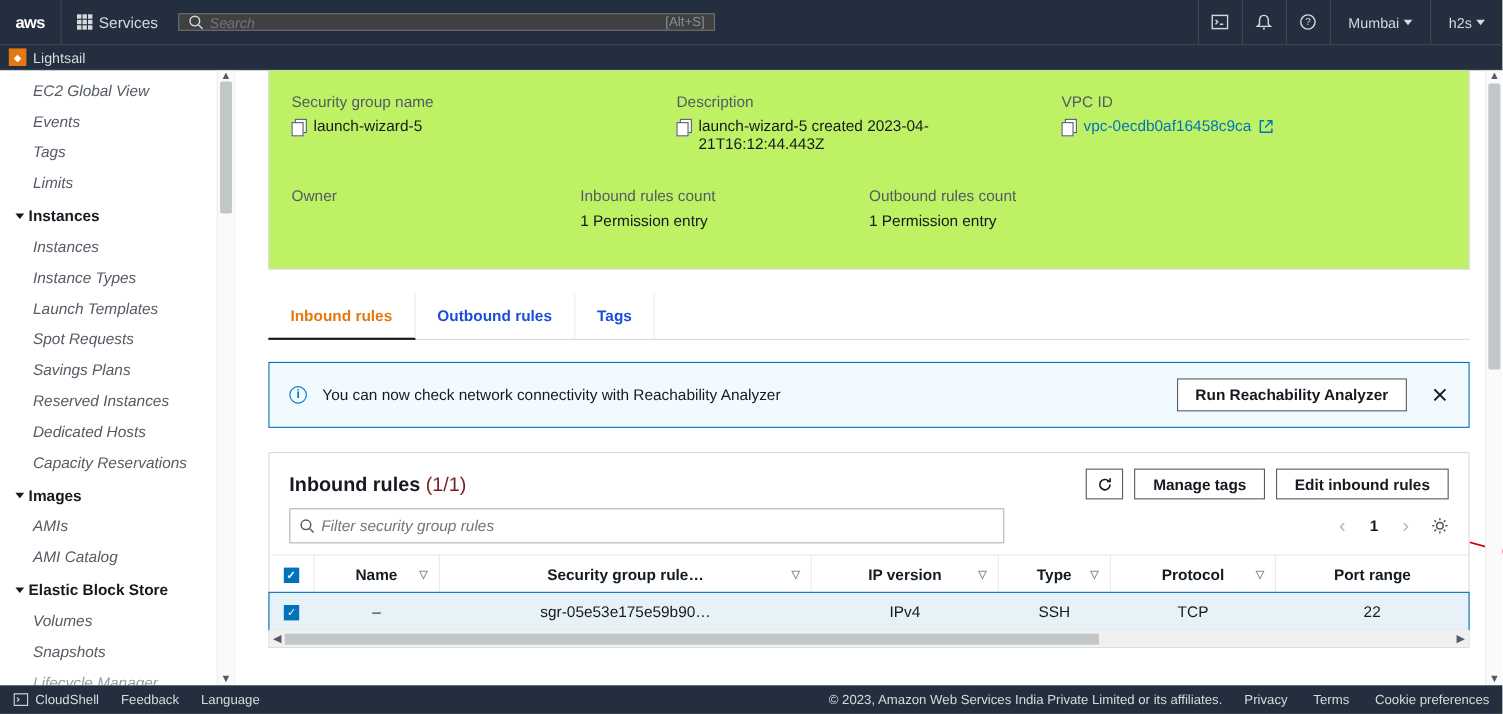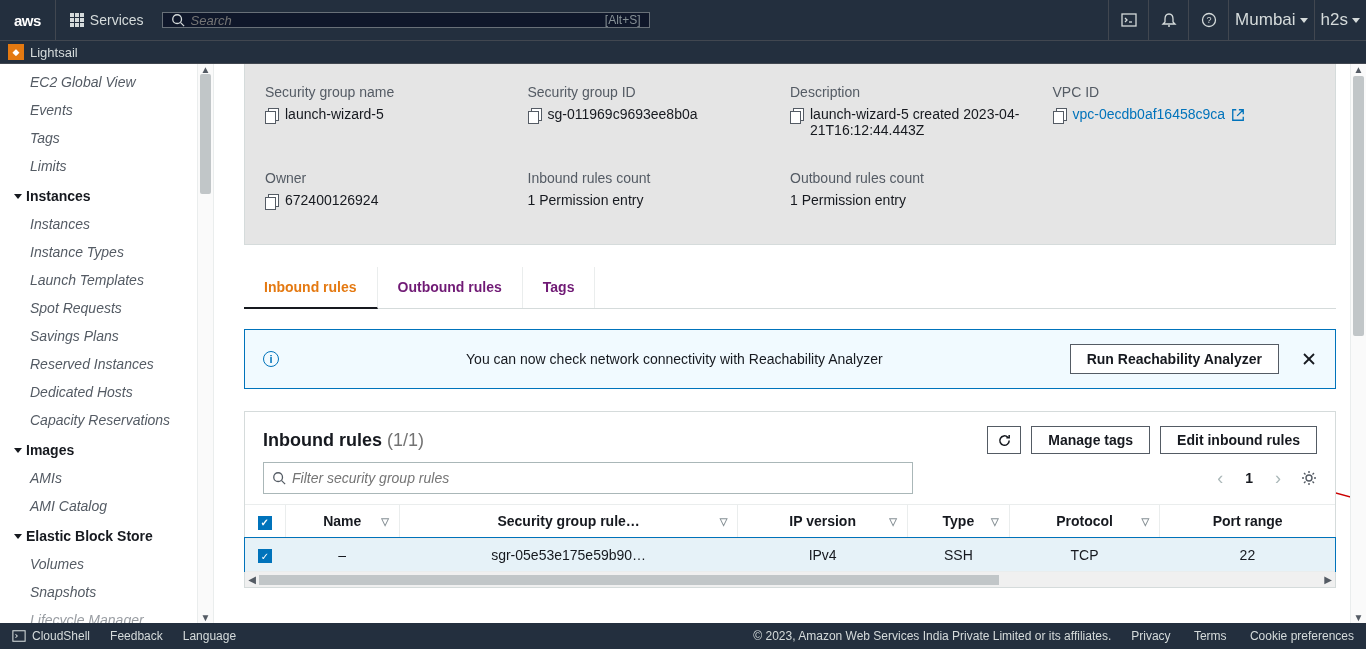--- a/index.html
+++ b/index.html
@@ -4,26 +4,26 @@
 <style>
 * { box-sizing: border-box; margin: 0; padding: 0; }
 body { font-family: "Amazon Ember", "Helvetica Neue", Arial, sans-serif; font-size: 14px; color: #16191f; background: #fff; width: 1366px; height: 649px; overflow: hidden; position: relative; }
 
 
 .topbar { background: #232f3e; height: 40px; display: flex; align-items: center; color: #d5dbdb; }
 .aws-logo { font-weight: bold; color: #fff; padding: 0 14px; font-size: 15px; letter-spacing: -0.5px; border-right: 1px solid #414750; height: 100%; display: flex; align-items: center; }
 .services-btn { display: flex; align-items: center; gap: 6px; padding: 12px 14px; height: 100%; cursor: pointer; }
 .grid-icon { width: 14px; height: 14px; display: grid; grid-template-columns: repeat(3,1fr); grid-template-rows: repeat(3,1fr); gap: 1px; }
 .grid-icon span { background: #d5dbdb; }
-.search-wrap { flex: 0 0 488px; display: flex; align-items: center; height: 16px; border: 1px solid #687078; background: #0f172a; padding: 0 8px; margin-left: 4px; }
+.search-wrap { flex: 0 0 488px; display: flex; align-items: center; height: 16px; border: 1px solid #687078; background: #404040; padding: 0 8px; margin-left: 4px; }
 .search-wrap input { background: transparent; border: none; outline: none; color: #d5dbdb; font-style: italic; font-size: 13px; flex: 1; margin-left: 6px; }
 .search-wrap .hint { font-size: 12px; color: #879196; }
 .top-right { margin-left: auto; display: flex; align-items: stretch; height: 100%; }
 .top-right .icon-btn { width: 40px; display: flex; align-items: center; justify-content: center; border-left: 1px solid #414750; cursor: pointer; }
-.top-right .text-btn { padding: 0 6px; display: flex; align-items: center; border-left: 1px solid #414750; cursor: pointer; font-size: 17px; color: #d5dbdb; gap: 4px; }
+.top-right .text-btn { padding: 0 16px; display: flex; align-items: center; border-left: 1px solid #414750; cursor: pointer; font-size: 13px; color: #d5dbdb; gap: 4px; }
 .caret-down { width: 0; height: 0; border-left: 4px solid transparent; border-right: 4px solid transparent; border-top: 5px solid #d5dbdb; }
 
 
 .secondbar { background: #232f3e; height: 24px; display: flex; align-items: center; border-top: 1px solid #414750; border-bottom: 1px solid #414750; }
 .lightsail-chip { display: flex; align-items: center; gap: 6px; padding: 0 8px; color: #d5dbdb; font-size: 13px; }
 .ls-icon { width: 16px; height: 16px; background: #e47911; display: flex; align-items: center; justify-content: center; color: #fff; font-size: 9px; }
 
 
 .main { display: flex; position: absolute; top: 64px; bottom: 26px; left: 0; right: 0; }
 
@@ -35,51 +35,51 @@
 .sb-scroll .arrow { position: absolute; left: 0; right: 0; text-align: center; color: #545b64; font-size: 10px; }
 .sidebar a { display: block; padding: 6px 0 6px 30px; color: #545b64; text-decoration: none; font-size: 14px; cursor: pointer; font-style: italic; }
 .sidebar .group { display: flex; align-items: center; padding: 8px 0 6px 14px; font-weight: bold; color: #16191f; cursor: pointer; gap: 2px; }
 .sidebar .group .tri { width: 0; height: 0; border-left: 4px solid transparent; border-right: 4px solid transparent; border-top: 5px solid #16191f; margin-right: 2px; }
 
 
 .content { flex: 1; padding: 0 30px 20px 30px; overflow: hidden; position: relative; background: #fff; }
 .content-scroll { position: absolute; right: 0; top: 0; width: 16px; height: 100%; background: #fafafa; border-left: 1px solid #eaeded; }
 
 
-.details-panel { border: 1px solid #d5dbdb; border-top: none; background: #e5e5e5; padding: 0 20px 24px 20px; }
+.details-panel { border: 1px solid #d5dbdb; border-top: none; background: #bef264; padding: 0 20px 24px 20px; }
 .details-grid { display: flex; gap: 0; flex-wrap: wrap; }
 .detail-col { flex: 1; min-width: 230px; padding: 20px 12px 12px 0; }
 .detail-label { color: #545b64; font-size: 14px; margin-bottom: 6px; }
 .detail-value { color: #16191f; font-size: 14px; display: flex; align-items: flex-start; gap: 6px; }
 .detail-value.link a { color: #0073bb; text-decoration: none; }
 .copy-icon, .ext-icon { width: 14px; height: 14px; flex-shrink: 0; display: inline-block; position: relative; margin-top: 2px; }
 .copy-icon::before { content: ""; position: absolute; width: 9px; height: 11px; border: 1.5px solid #545b64; top: 0; left: 3px; background: #fff; }
 .copy-icon::after { content: ""; position: absolute; width: 9px; height: 11px; border: 1.5px solid #545b64; top: 3px; left: 0; background: #fff; }
 .ext-icon svg { width: 14px; height: 14px; }
 
 
 .tabs { display: flex; border-bottom: 1px solid #d5dbdb; margin-top: 22px; }
-.tab { padding: 12px 20px; color: #701a75; cursor: pointer; font-weight: bold; border-right: 1px solid #eaeded; }
+.tab { padding: 12px 20px; color: #1d4ed8; cursor: pointer; font-weight: bold; border-right: 1px solid #eaeded; }
 .tab.active { color: #e47911; border-bottom: 2px solid #16191f; margin-bottom: -1px; }
 
 
 .banner { border: 1px solid #0073bb; background: #f1faff; display: flex; align-items: center; padding: 14px 18px; margin-top: 20px; gap: 14px; }
 .banner .info-icon { width: 16px; height: 16px; border: 1.5px solid #0073bb; border-radius: 50%; color: #0073bb; display: flex; align-items: center; justify-content: center; font-size: 11px; font-weight: bold; flex-shrink: 0; }
-.banner .msg { flex: 1; text-align: center; }
+.banner .msg { flex: 1; }
 .banner .aws-btn { border: 1px solid #545b64; background: #fff; padding: 6px 16px; cursor: pointer; font-weight: bold; font-size: 14px; color: #16191f; }
 .banner .close-x { width: 16px; height: 16px; cursor: pointer; display: flex; align-items: center; justify-content: center; margin-left: 8px; }
 
 
 .annot-arrow { position: absolute; top: 363px; left: 880px; pointer-events: none; }
 
 
 .rules-panel { border: 1px solid #d5dbdb; margin-top: 22px; background: #fff; position: relative; }
 .rules-header { display: flex; align-items: center; padding: 14px 18px 8px 18px; }
 .rules-title { font-size: 18px; font-weight: bold; }
-.rules-count { color: #737373; font-weight: normal; }
+.rules-count { color: #7f1d1d; font-weight: normal; }
 .rules-actions { margin-left: auto; display: flex; gap: 10px; }
 .aws-btn { border: 1px solid #545b64; background: #fff; padding: 5px 16px; cursor: pointer; font-weight: bold; font-size: 14px; color: #16191f; }
 .icon-only-btn { width: 34px; padding: 5px 0; display:flex; align-items:center; justify-content:center; }
 
 .filter-row { display: flex; padding: 0 18px 10px 18px; gap: 36px; }
 .filter-input { flex: 0 0 650px; display: flex; align-items: center; border: 1px solid #aab7b8; height: 32px; padding: 0 8px; }
 .filter-input input { border: none; outline: none; font-style: italic; font-size: 14px; flex: 1; margin-left: 6px; }
 .pager { margin-left: auto; display: flex; align-items: center; gap: 8px; }
 .pager .nav { color: #aab7b8; cursor: pointer; padding: 4px 6px; font-size: 18px; }
 .pager .num { font-weight: bold; padding: 4px 8px; }
@@ -219,27 +219,20 @@
   </div>
 
   <div class="content">
     <div class="details-panel">
       <div class="details-grid">
         <div class="detail-col">
           <div class="detail-label">Security group name</div>
           <div class="detail-value">
               <span class="copy-icon"></span>
               <span>launch-wizard-5</span>
-            </div>
-        </div>
-        <div class="detail-col">
-          <div class="detail-label">Security group ID</div>
-          <div class="detail-value">
-              <span class="copy-icon"></span>
-              <span>sg-011969c9693ee8b0a</span>
             </div>
         </div>
         <div class="detail-col">
           <div class="detail-label">Description</div>
           <div class="detail-value">
               <span class="copy-icon"></span>
               <span>launch-wizard-5 created 2023-04-21T16:12:44.443Z</span>
             </div>
         </div>
         <div class="detail-col">
@@ -251,24 +244,20 @@
                 <svg viewBox="0 0 16 16">
                   <path d="M6 2 H2 V14 H14 V10 M9 2 H14 V7 M14 2 L7 9" stroke="#0073bb" fill="none" stroke-width="1.5"></path>
                 </svg>
               </span>
           </div>
         </div>
       </div>
       <div class="details-grid">
         <div class="detail-col">
           <div class="detail-label">Owner</div>
-          <div class="detail-value">
-              <span class="copy-icon"></span>
-              <span>672400126924</span>
-            </div>
         </div>
         <div class="detail-col">
           <div class="detail-label">Inbound rules count</div>
           <div class="detail-value">1 Permission entry</div>
         </div>
         <div class="detail-col">
           <div class="detail-label">Outbound rules count</div>
           <div class="detail-value">1 Permission entry</div>
         </div>
         <div class="detail-col"></div>

